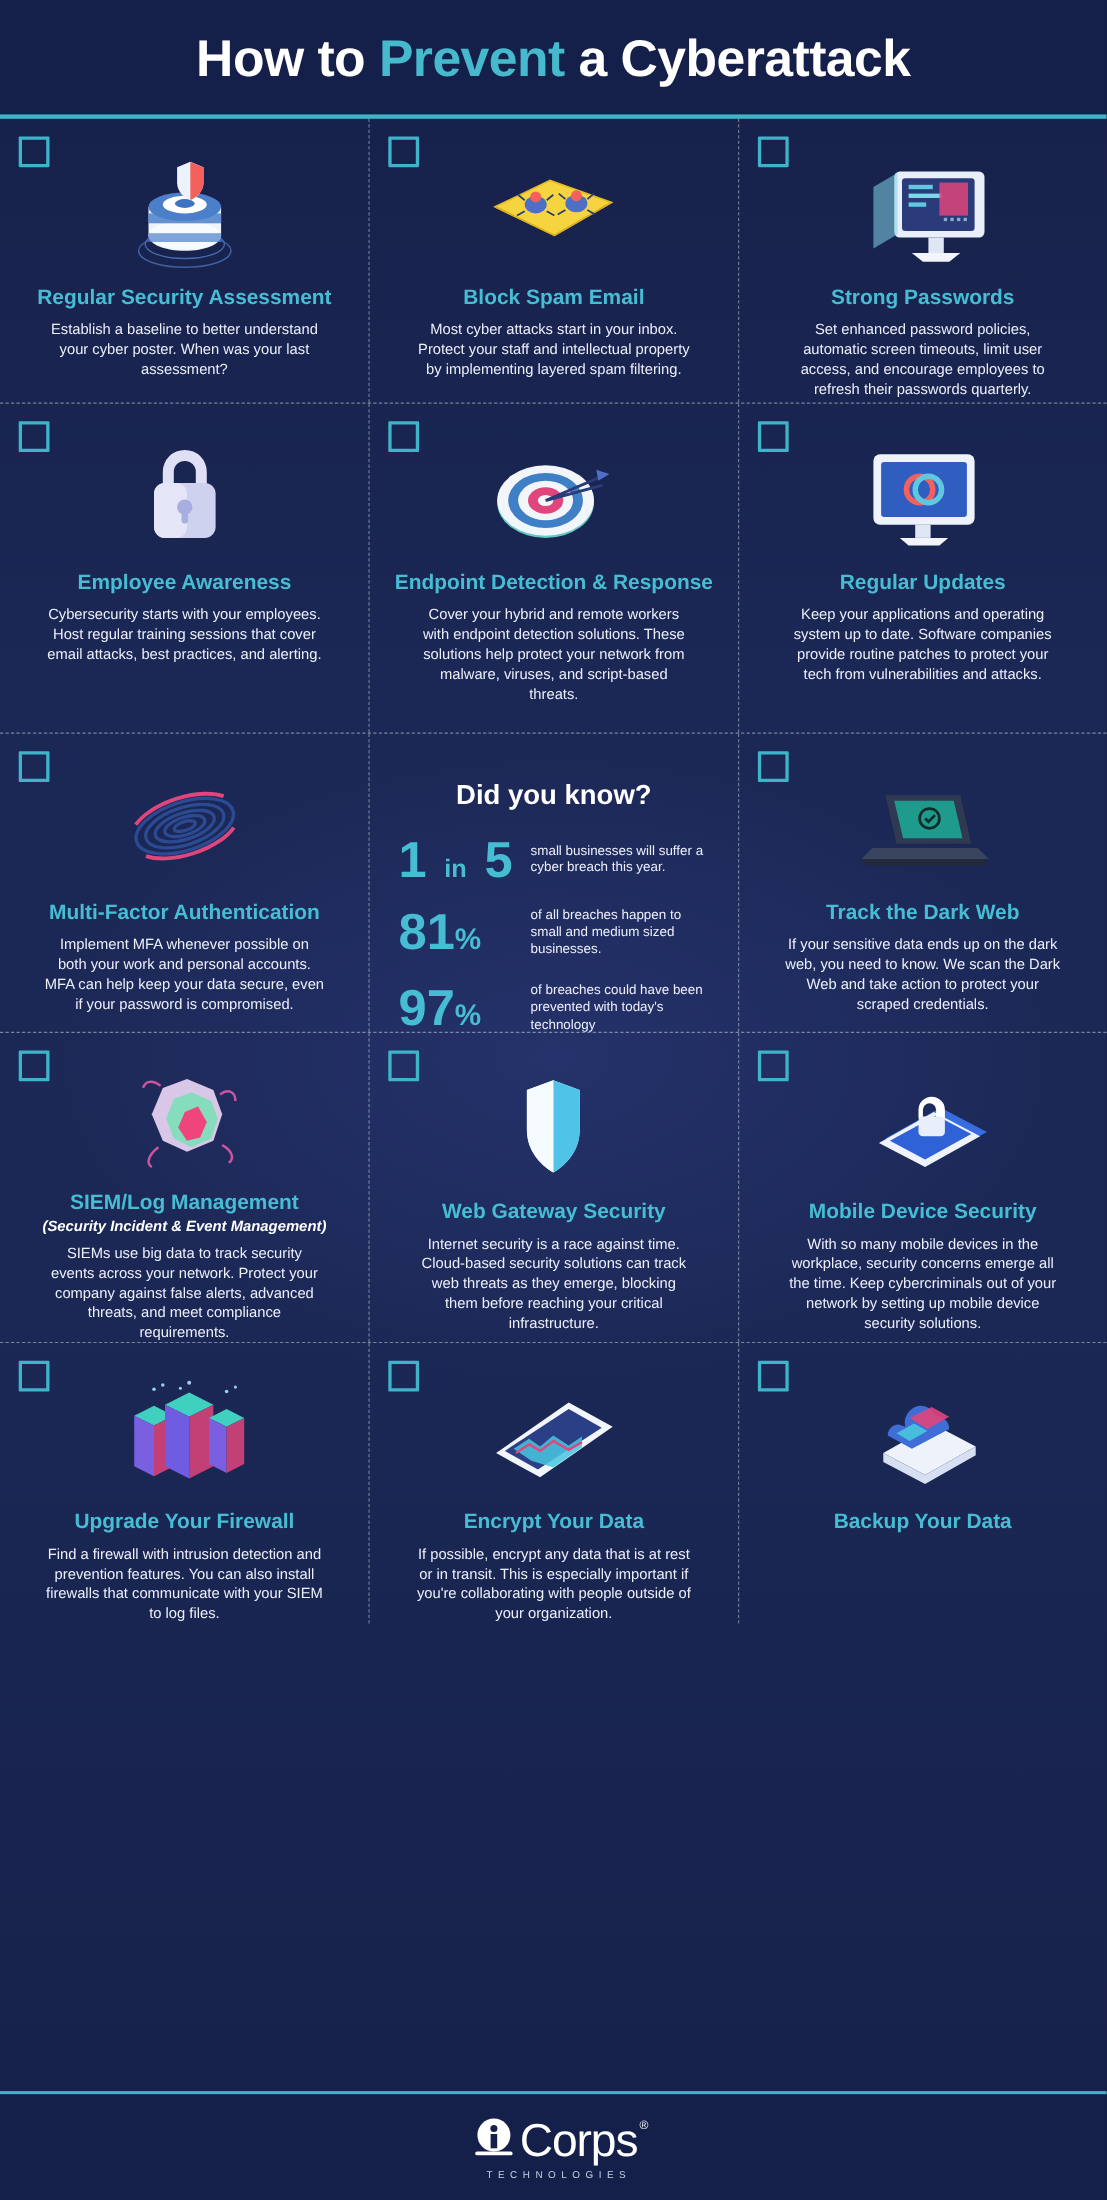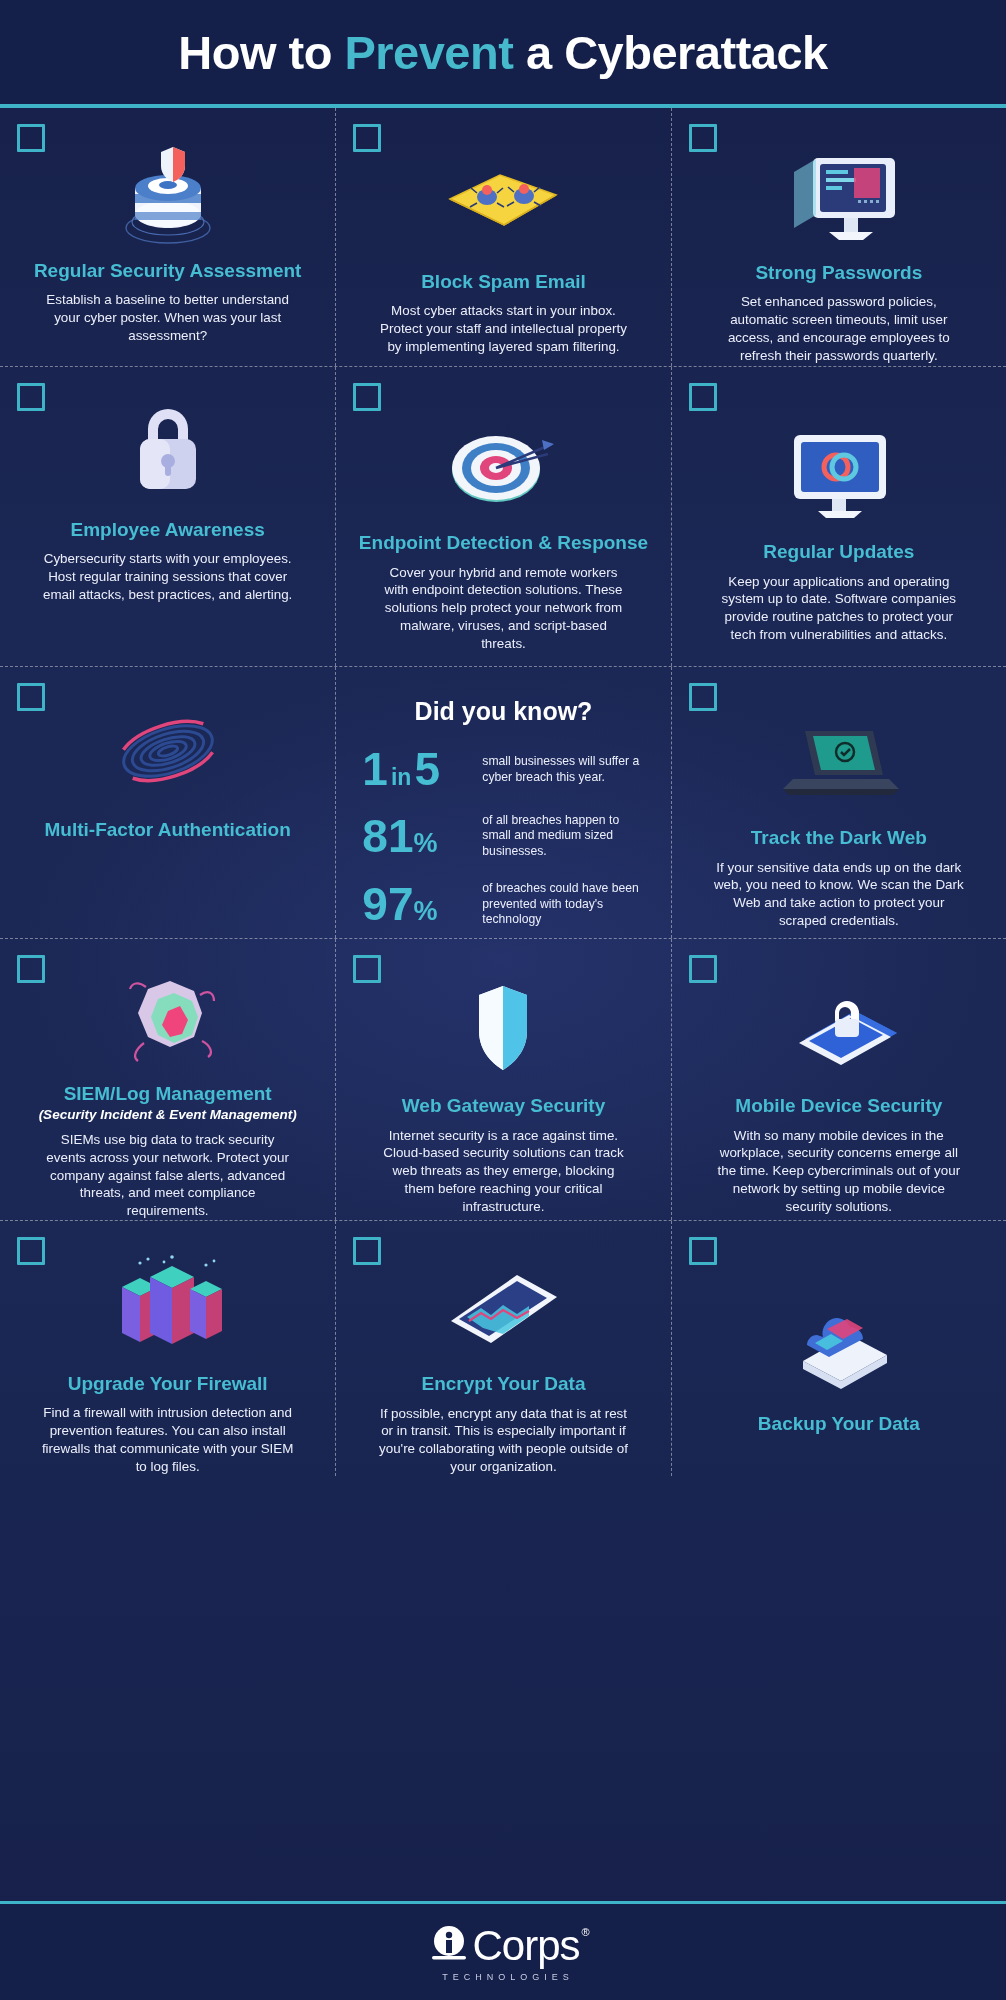--- a/index.html
+++ b/index.html
@@ -39,21 +39,21 @@
   .row.r0 { height:258px; }
   .row.r1 { height:300px; }
   .row.r2 { height:272px; }
   .row.r3 { height:282px; }
   .row.r4 { height:256px; }
   .cell {
     width:33.333%; position:relative;
     padding:16px 22px 0;
     display:flex; flex-direction:column; align-items:center;
   }
-  .cell + .cell { border-left:1px dashed rgba(255,255,255,.42);justify-content:center; }
+  .cell + .cell { border-left:1px dashed rgba(255,255,255,.42); }
   .row + .row { border-top:1px dashed rgba(255,255,255,.42); }
   .checkbox {
     position:absolute; left:17px; top:16px;
     width:28px; height:28px;
     border:3px solid #3fb4c9; border-radius:1px;
   }
   .art { height:116px; display:flex; align-items:center; justify-content:center; margin-top:10px; }
   .art svg { display:block; }
   .cell-title {
     color:#46bdd2; font-size:19px; font-weight:bold;
@@ -69,21 +69,21 @@
   }
   
   .stats { justify-content:flex-start; padding-top:22px; }
   .stats-title { font-size:25px; font-weight:bold; color:#fff; margin-bottom:22px;margin-top:20px; }
   .stat { display:flex; align-items:center; width:100%; margin-bottom:22px; padding-left:4px; }
   .stat-num {
     color:#46bdd2; font-weight:bold; font-size:46px; line-height:0.92;
     white-space:nowrap; display:flex; align-items:baseline;
     min-width:110px;
   }
-  .stat-num .small { font-size:23px; margin:0 3px; }
+  .stat-num .small { font-size:23px; margin:0 16px; }
   .stat-num .pct { font-size:27px; }
   .stat-text { color:#eceffb; font-size:12.2px; line-height:1.27; margin-left:10px; text-align:left; }
   
   .footer { height:96px; background:#15204a; display:flex; align-items:center; justify-content:center; }
   .logo { display:flex; flex-direction:column; align-items:center; }
   .logo-main { display:flex; align-items:center; }
   .logo-badge { position:relative; width:46px; height:46px; }
   .logo-word { font-size:42px; font-weight:normal; color:#fff; letter-spacing:-1px; position:relative; }
   .logo-word sup { font-size:11px; position:absolute; top:4px; right:-9px; }
   .logo-sub { font-size:9px; letter-spacing:5px; color:#c8cee4; margin-top:2px; margin-left:10px; }
@@ -234,20 +234,21 @@
               <ellipse cx="70" cy="45" rx="37" ry="17" fill="none" stroke="#2b4a92" stroke-width="3"></ellipse>
               <ellipse cx="70" cy="45" rx="28" ry="12" fill="none" stroke="#2b4a92" stroke-width="3"></ellipse>
               <ellipse cx="70" cy="45" rx="19" ry="8" fill="none" stroke="#2b4a92" stroke-width="3"></ellipse>
               <ellipse cx="70" cy="45" rx="10" ry="4" fill="none" stroke="#2b4a92" stroke-width="3"></ellipse>
               <path d="M28 30a50 24 0 0184 0" fill="none" stroke="#e0457b" stroke-width="3.5"></path>
               <path d="M112 60a50 24 0 01-84 0" fill="none" stroke="#e0457b" stroke-width="3.5"></path>
             </g>
           </svg>
         </div>
         <div class="cell-title">Multi-Factor Authentication</div>
+        <div class="cell-desc">Implement MFA whenever possible on both your work and personal accounts. MFA can help keep your data secure, even if your password is compromised.</div>
       </div>
 
       <div class="cell stats">
         <div class="stats-title">Did you know?</div>
 
         <div class="stat">
           <div class="stat-num">
             <span>1</span>
             <span class="small">in</span>
             <span>5</span>

